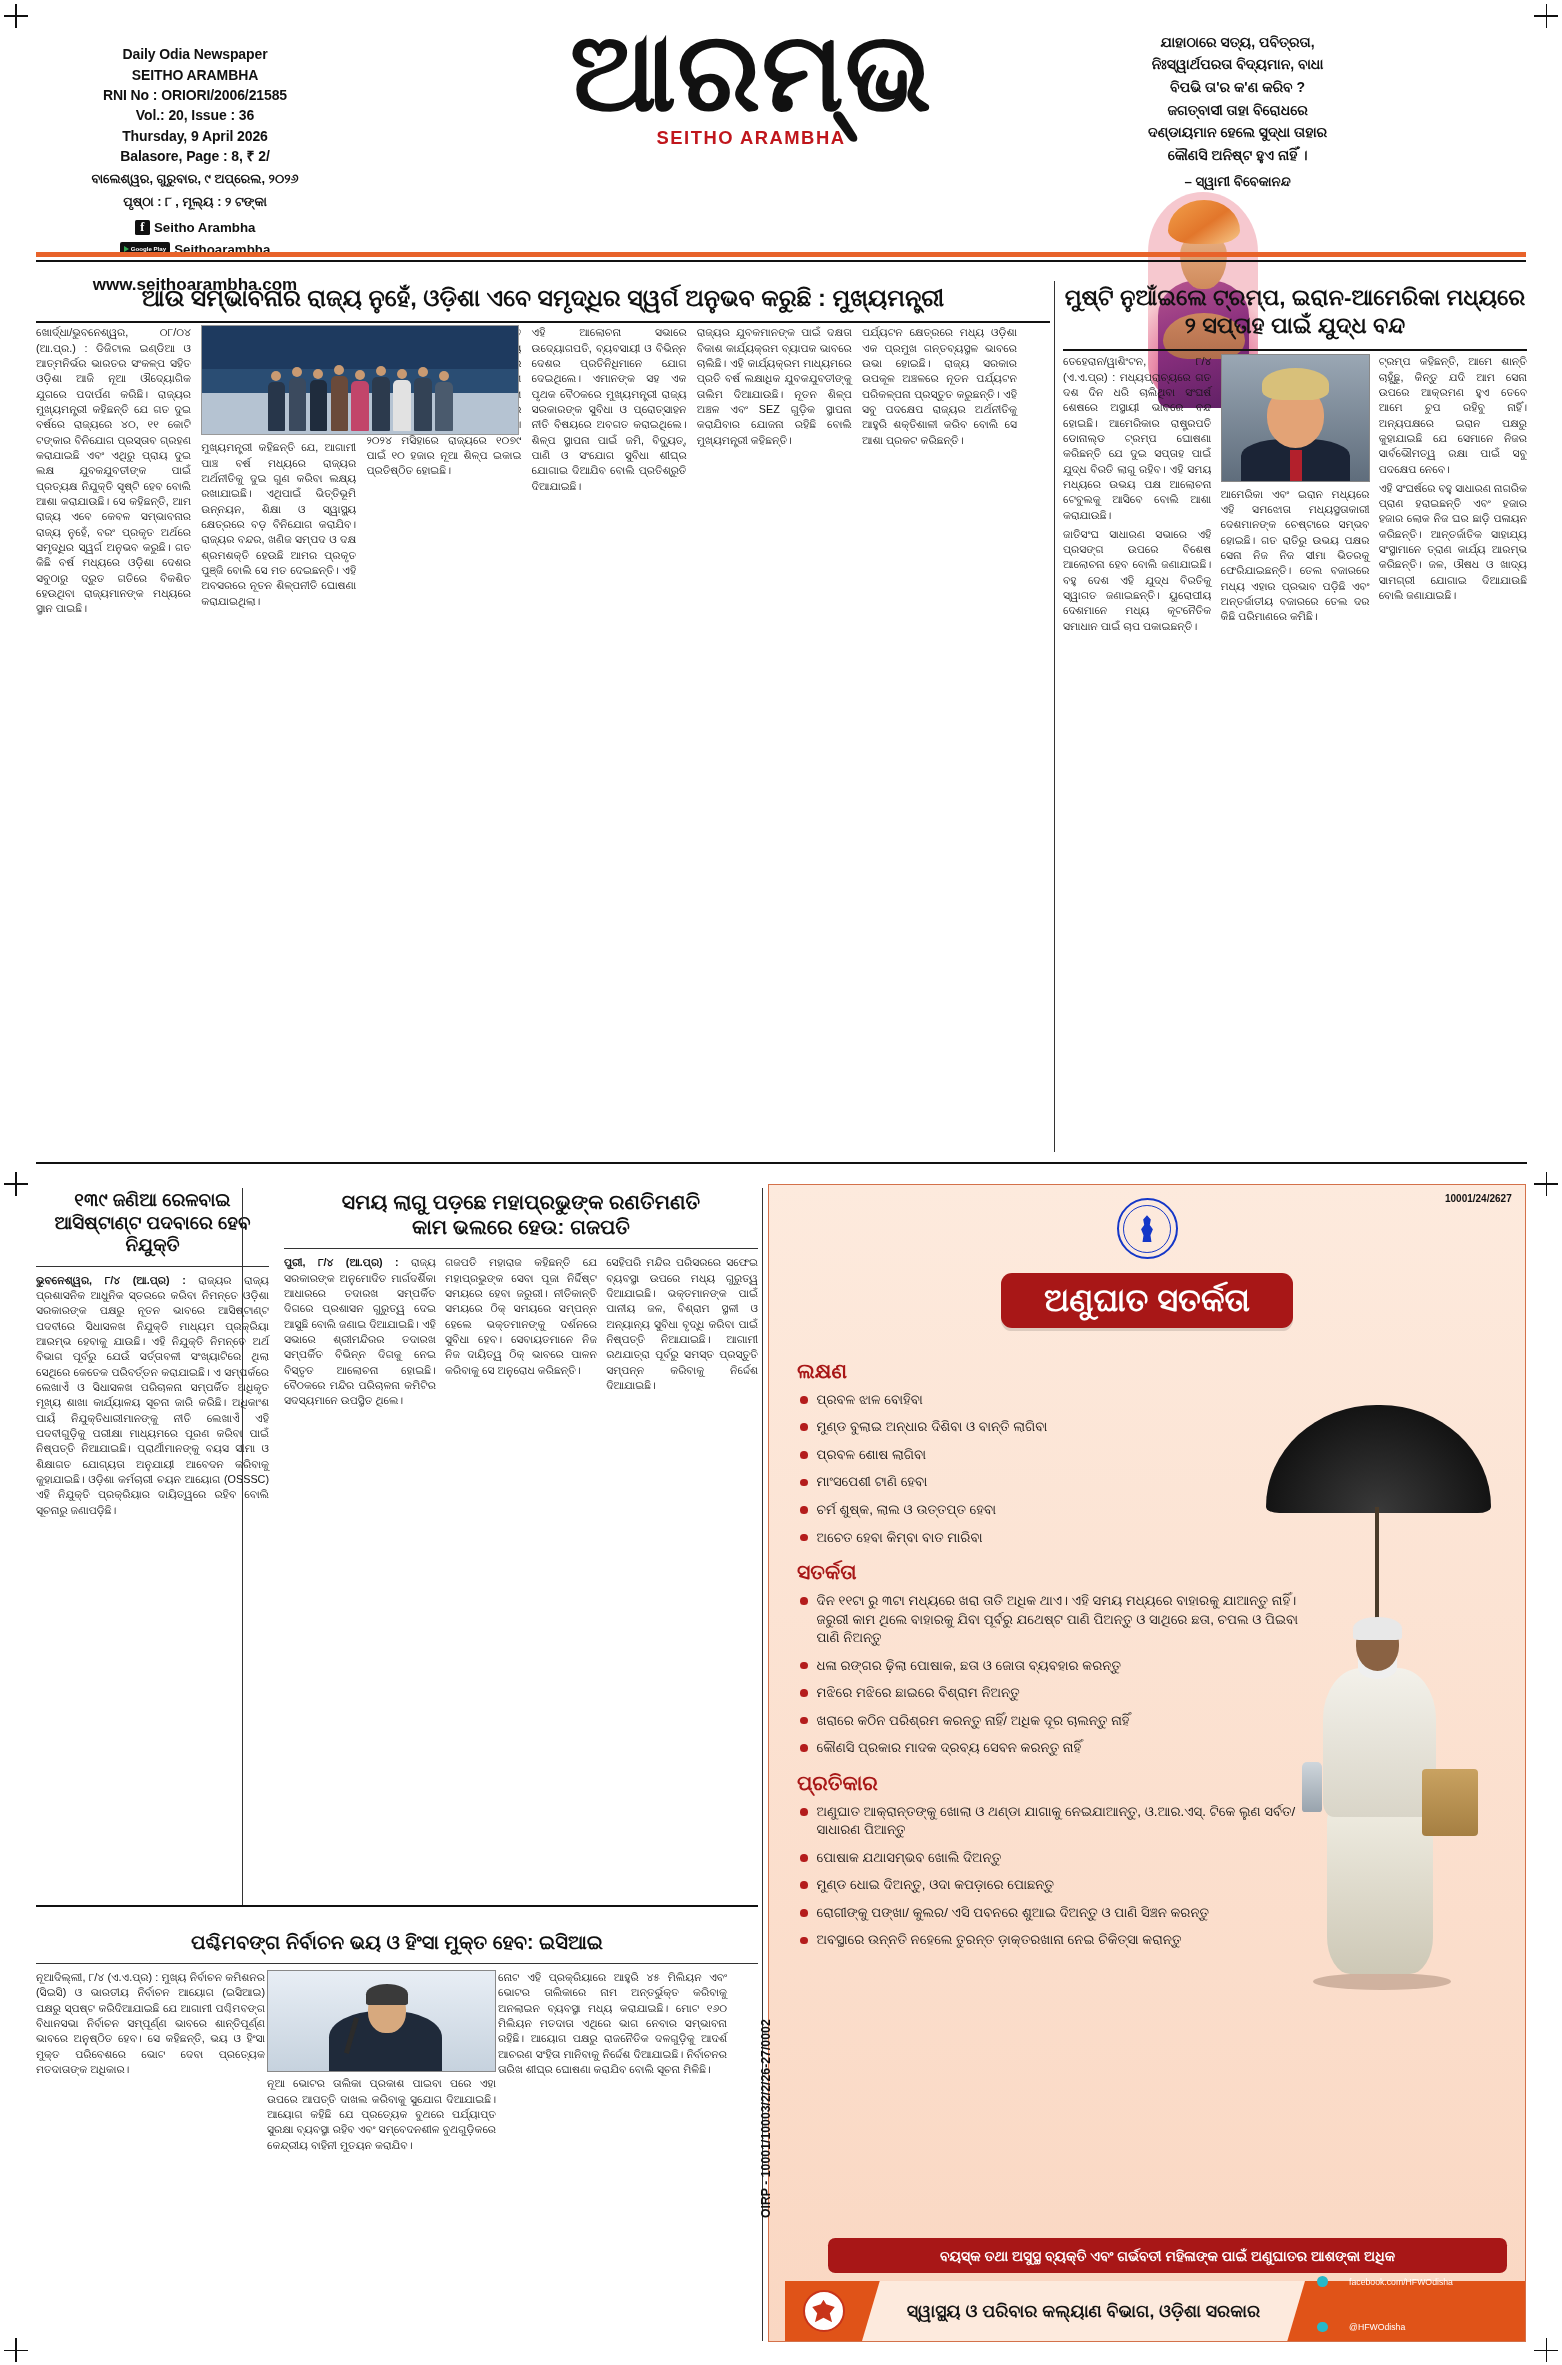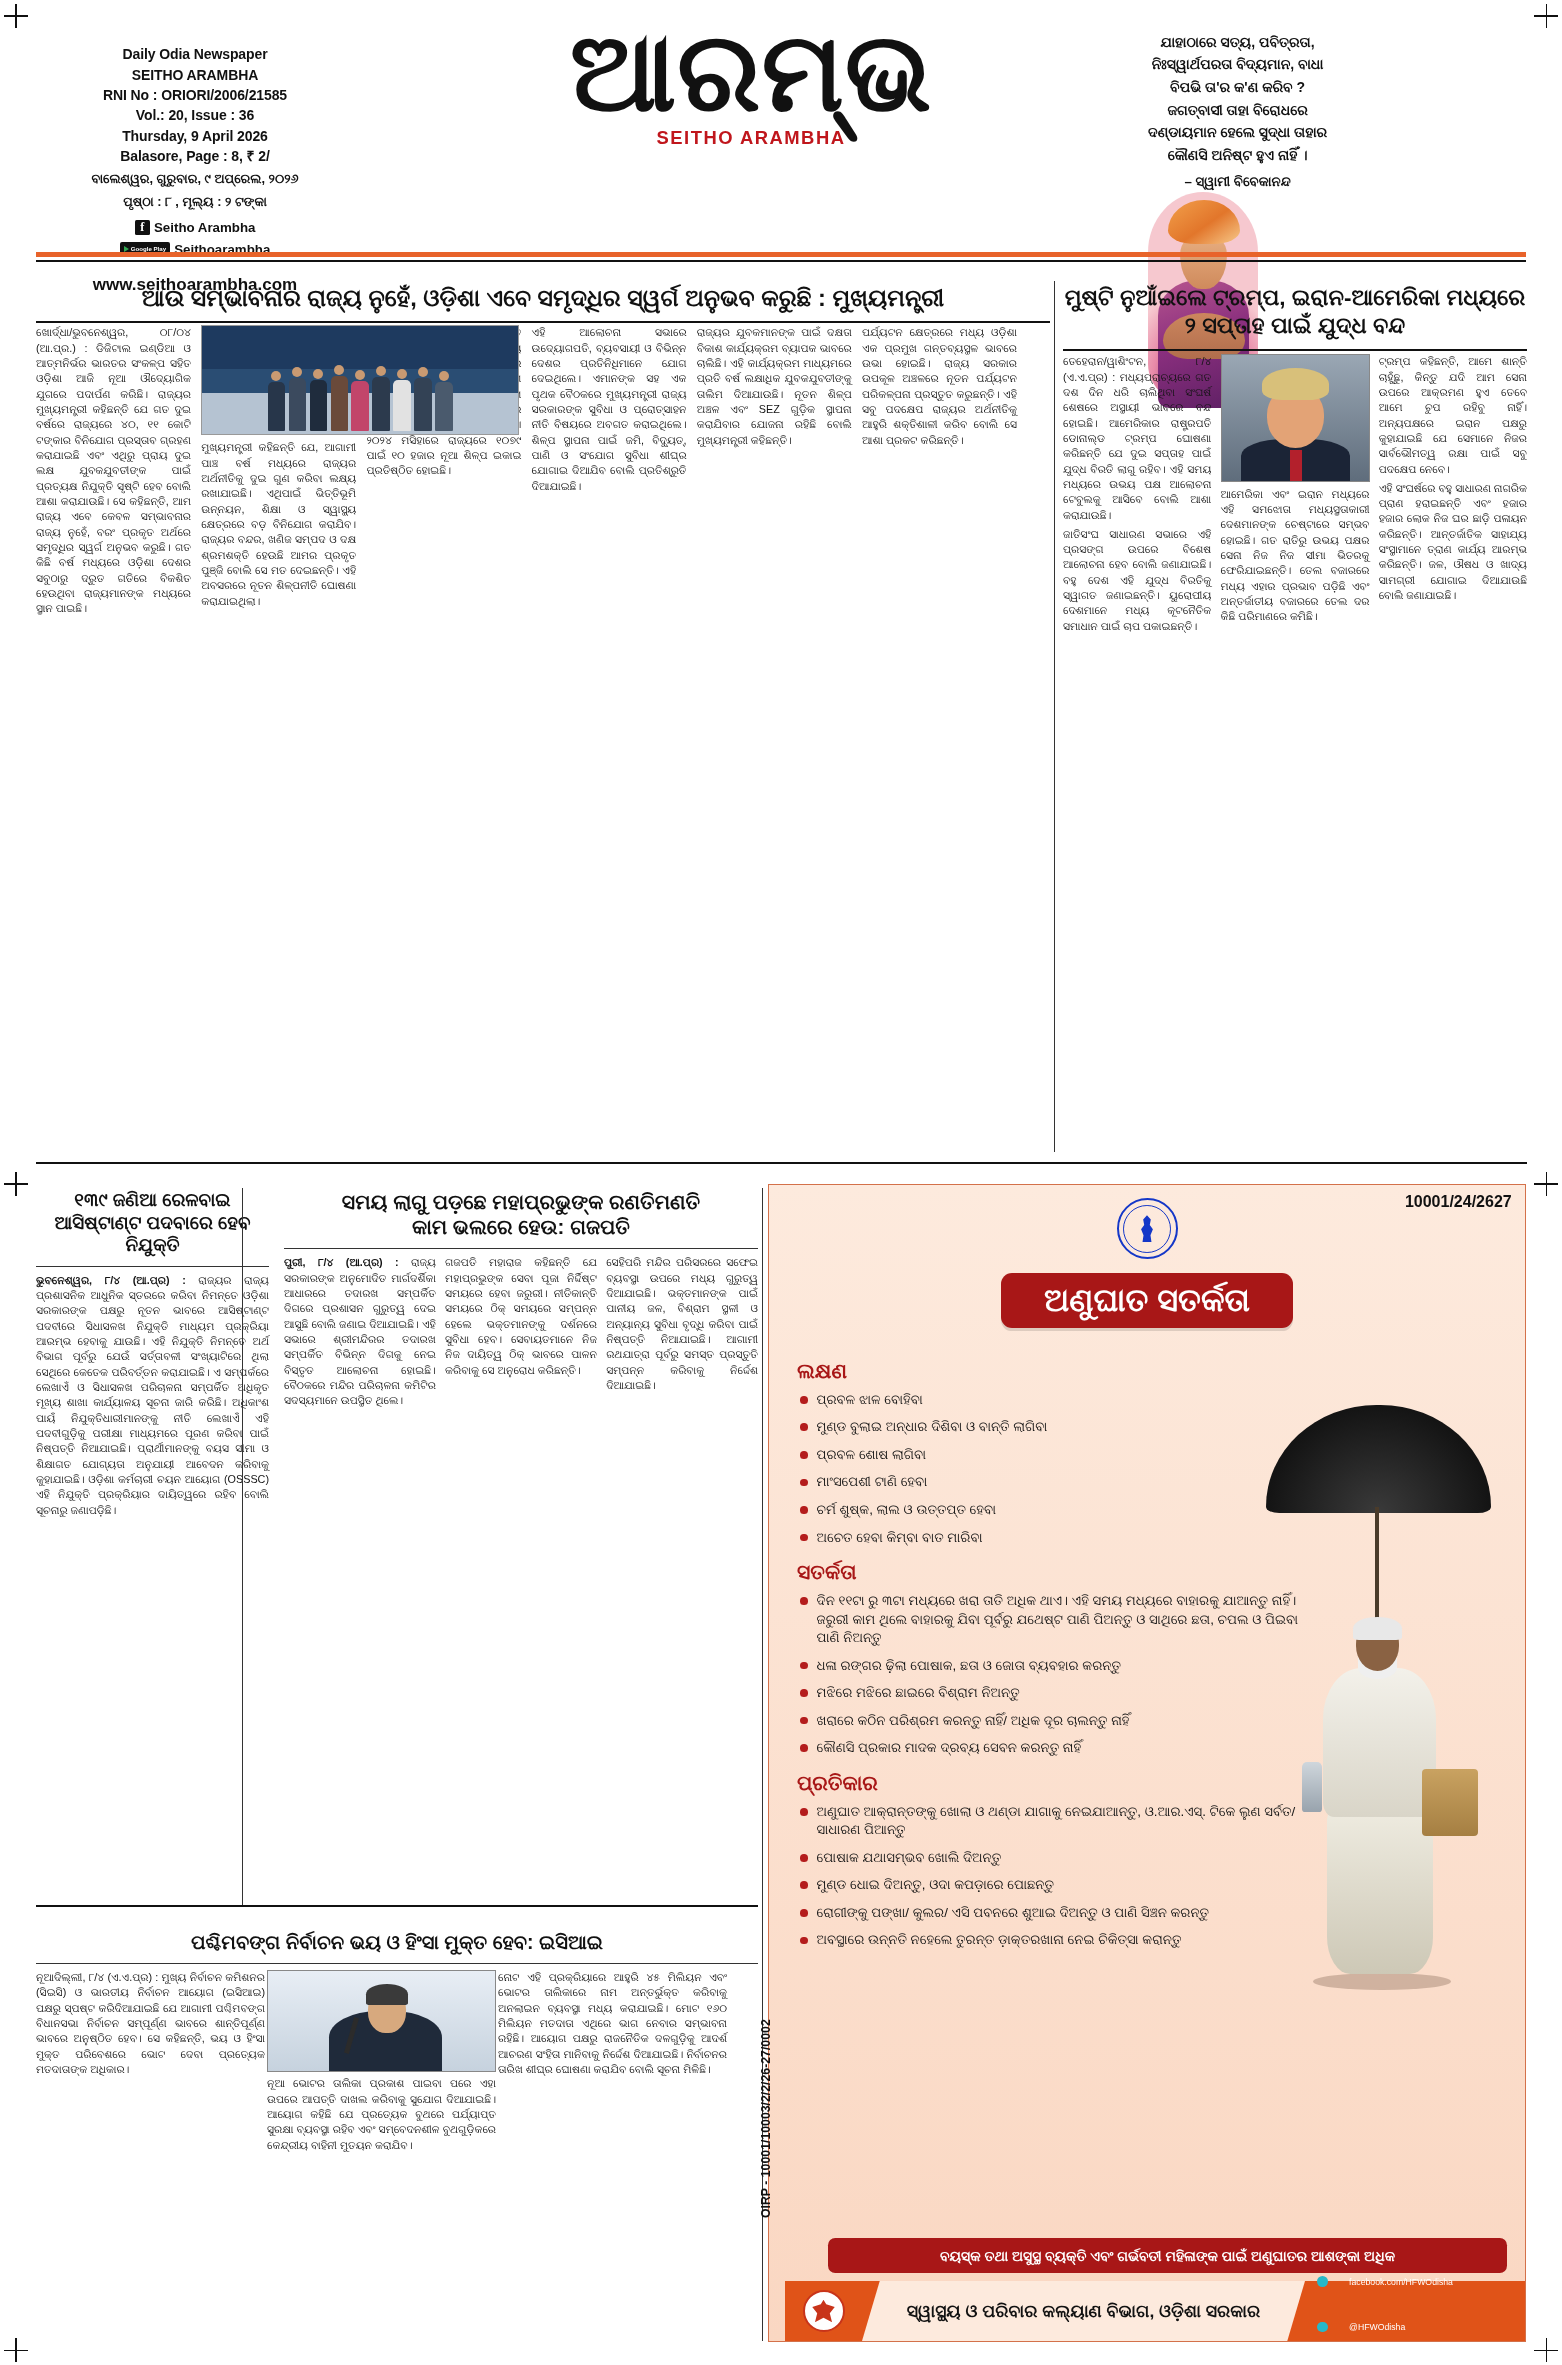--- a/index.html
+++ b/index.html
@@ -201,21 +201,21 @@
   .ec-mic { position:absolute; bottom:17.4px; left:81px; width:5.1px; height:37px; background:#2b2b2b; transform: rotate(16deg); }
 
   
   .adv {
     position: absolute; top: 1184px; left: 768px; width: 758px; height: 1158px;
     background: linear-gradient(#fdeadd, #fad7c2);
     border: 1px solid #d4714a;
   }
   .adv-ref {
     position: absolute; top: 8.2px; right: 13.3px;
-    font-size: 16px; font-weight: bold; color: #111;
+    font-size: 10px; font-weight: bold; color: #111;
   }
   .adv-seal {
     margin: 13.3px auto 0; width: 61px; height: 61px; border-radius: 50%;
     border: 2px solid #1437c8; position: relative;
     display: flex; align-items: center; justify-content: center;
   }
   .adv-seal::before {
     content:""; position:absolute; inset:4.6px; border:1px solid #1437c8; border-radius:50%;
   }
   .adv-seal .lion {

